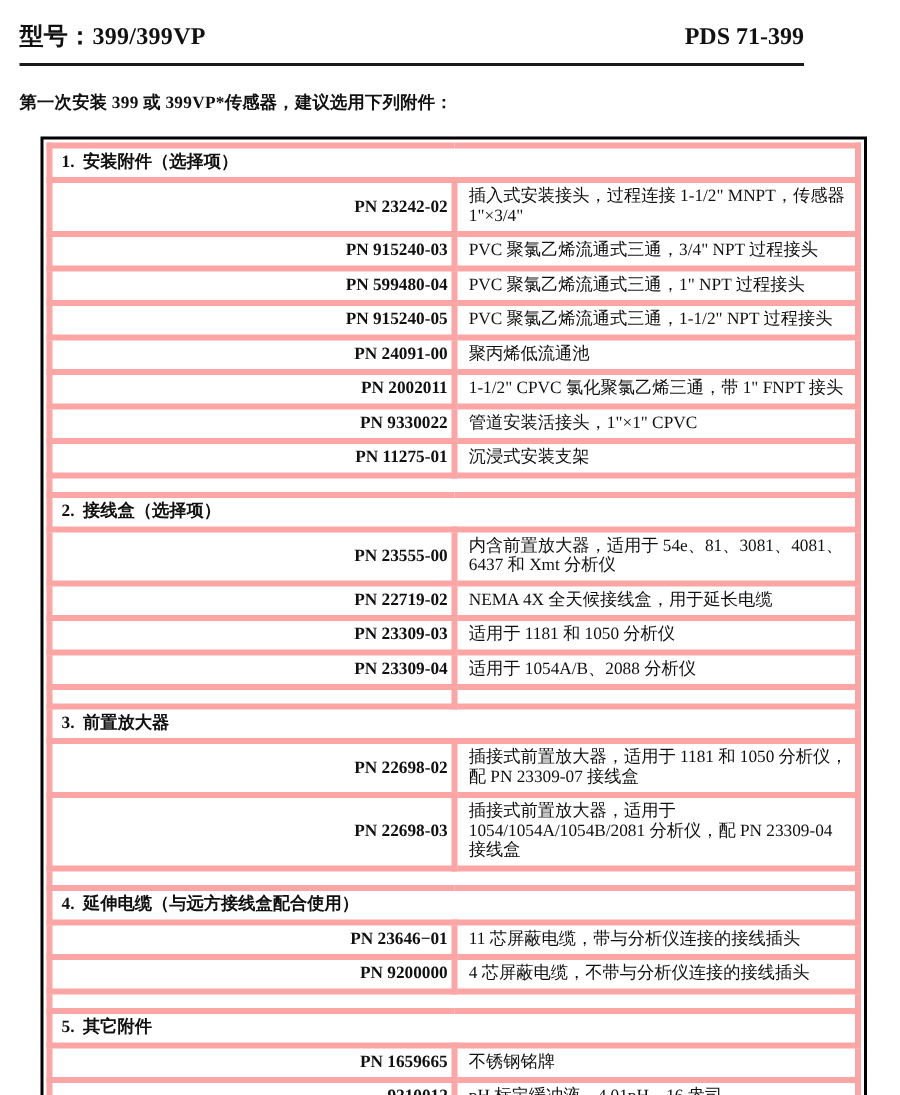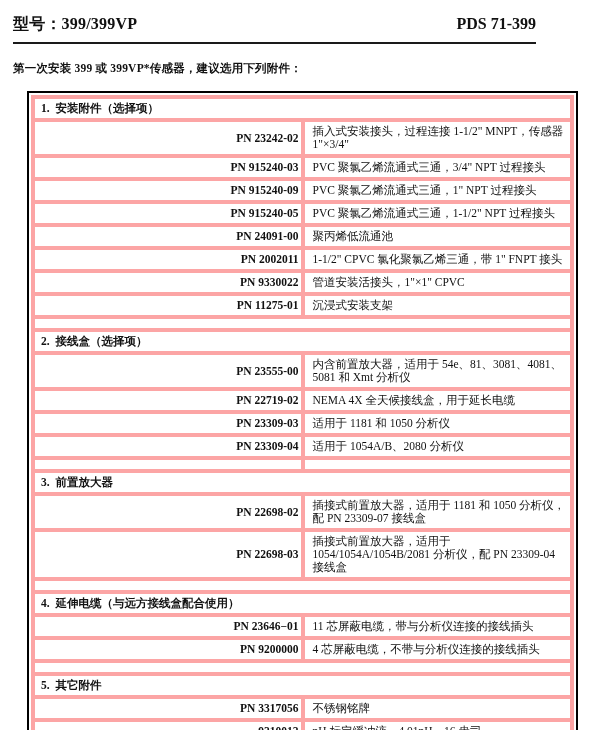--- a/index.html
+++ b/index.html
@@ -96,21 +96,21 @@
           </tr>
           <tr>
             <td class="pn-cell">PN 23242-02</td>
             <td class="desc-cell">插入式安装接头，过程连接 1-1/2" MNPT，传感器 1"×3/4"</td>
           </tr>
           <tr>
             <td class="pn-cell">PN 915240-03</td>
             <td class="desc-cell">PVC 聚氯乙烯流通式三通，3/4" NPT 过程接头</td>
           </tr>
           <tr>
-            <td class="pn-cell">PN 915240-09</td>
+            <td class="pn-cell">PN 599480-04</td>
             <td class="desc-cell">PVC 聚氯乙烯流通式三通，1" NPT 过程接头</td>
           </tr>
           <tr>
             <td class="pn-cell">PN 915240-05</td>
             <td class="desc-cell">PVC 聚氯乙烯流通式三通，1-1/2" NPT 过程接头</td>
           </tr>
           <tr>
             <td class="pn-cell">PN 24091-00</td>
             <td class="desc-cell">聚丙烯低流通池</td>
           </tr>
@@ -127,33 +127,33 @@
             <td class="desc-cell">沉浸式安装支架</td>
           </tr>
           <tr class="spacer-row">
             <td colspan="2"></td>
           </tr>
           <tr>
             <td class="section-title" colspan="2">2.  接线盒（选择项）</td>
           </tr>
           <tr>
             <td class="pn-cell">PN 23555-00</td>
-            <td class="desc-cell">内含前置放大器，适用于 54e、81、3081、4081、5081 和 Xmt 分析仪</td>
+            <td class="desc-cell">内含前置放大器，适用于 54e、81、3081、4081、6437 和 Xmt 分析仪</td>
           </tr>
           <tr>
             <td class="pn-cell">PN 22719-02</td>
             <td class="desc-cell">NEMA 4X 全天候接线盒，用于延长电缆</td>
           </tr>
           <tr>
             <td class="pn-cell">PN 23309-03</td>
             <td class="desc-cell">适用于 1181 和 1050 分析仪</td>
           </tr>
           <tr>
             <td class="pn-cell">PN 23309-04</td>
-            <td class="desc-cell">适用于 1054A/B、2080 分析仪</td>
+            <td class="desc-cell">适用于 1054A/B、2088 分析仪</td>
           </tr>
           <tr class="spacer-row">
             <td class="pn-cell"></td>
             <td></td>
           </tr>
           <tr>
             <td class="section-title" colspan="2">3.  前置放大器</td>
           </tr>
           <tr>
             <td class="pn-cell">PN 22698-02</td>
@@ -177,21 +177,21 @@
             <td class="pn-cell">PN 9200000</td>
             <td class="desc-cell">4 芯屏蔽电缆，不带与分析仪连接的接线插头</td>
           </tr>
           <tr class="spacer-row">
             <td colspan="2"></td>
           </tr>
           <tr>
             <td class="section-title" colspan="2">5.  其它附件</td>
           </tr>
           <tr>
-            <td class="pn-cell">PN 3317056</td>
+            <td class="pn-cell">PN 1659665</td>
             <td class="desc-cell">不锈钢铭牌</td>
           </tr>
           <tr>
             <td class="pn-cell">9210012</td>
             <td class="desc-cell">pH 标定缓冲液，4.01pH，16 盎司</td>
           </tr>
           <tr>
             <td class="pn-cell">9210013</td>
             <td class="desc-cell">pH 标定缓冲液，6.86pH，16 盎司</td>
           </tr>

